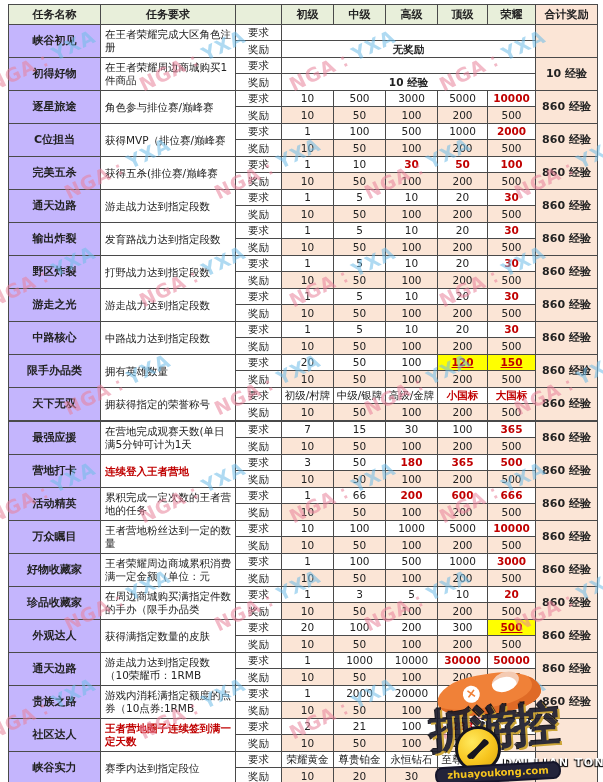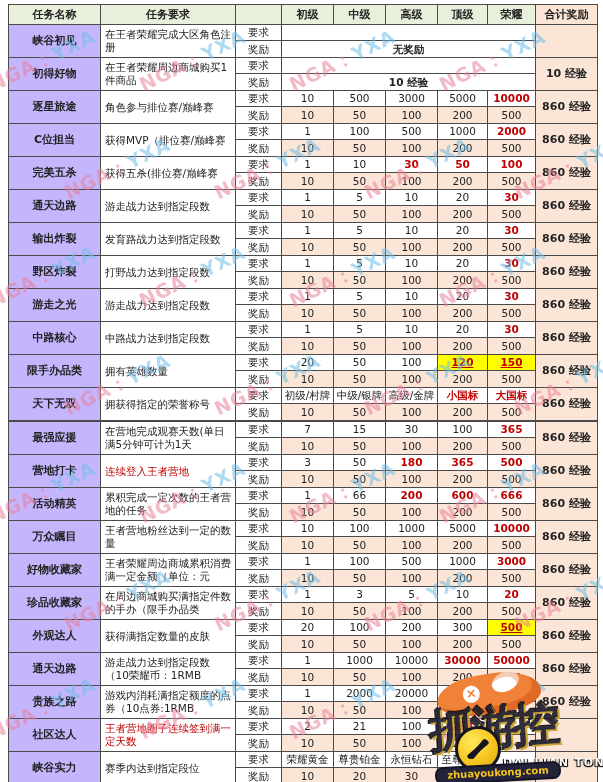--- a/index.html
+++ b/index.html
@@ -16,21 +16,21 @@
   th,td{
     border:1px solid #4a4a4a;padding:0 1px;text-align:center;vertical-align:middle;
     font-size:10.5px;line-height:1.2;color:#222;overflow:hidden;
   }
   thead th{background:#e8efda;font-weight:bold;font-size:11px;height:19px;}
   thead th.total-h{background:#fbe5d6;}
   .r-req td{height:15px;background:#ffffff;}
   .r-rew td{height:16px;background:#ffffff;}
   td.name{font-weight:bold;font-size:11px;background:#c4b5fd;}
   td.desc{text-align:left;padding:0 4px;background:#fff;font-size:10.5px;}
-  td.desc.red-desc{color:#c00000;font-weight:normal;}
+  td.desc.red-desc{color:#c00000;font-weight:bold;}
   td.lbl{background:#fff;text-align:center;}
   .r-rew td.val{background:#fbe5d6;}
   td.total{background:#fbe5d6;font-weight:bold;font-size:11px;}
   td.merged{background:#fff;font-weight:bold;margin-top:12px;}
   td.red{color:#c00000;font-weight:bold;}
   td.yellow{background:#ffff00 !important;text-decoration:underline;}
   tr.thick-top td{border-top:2px solid #4a4a4a;}
   
   .wm{
     position:absolute;z-index:3;font-size:19px;font-weight:bold;white-space:nowrap;

